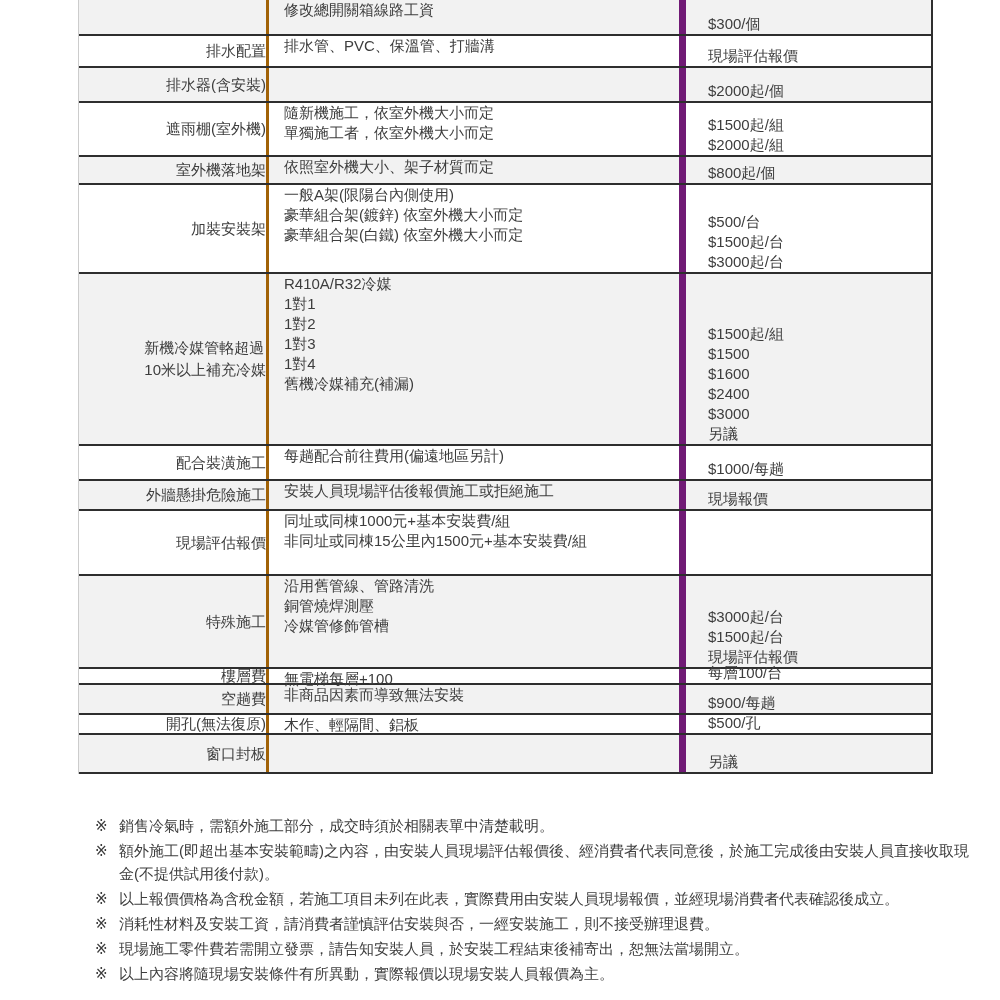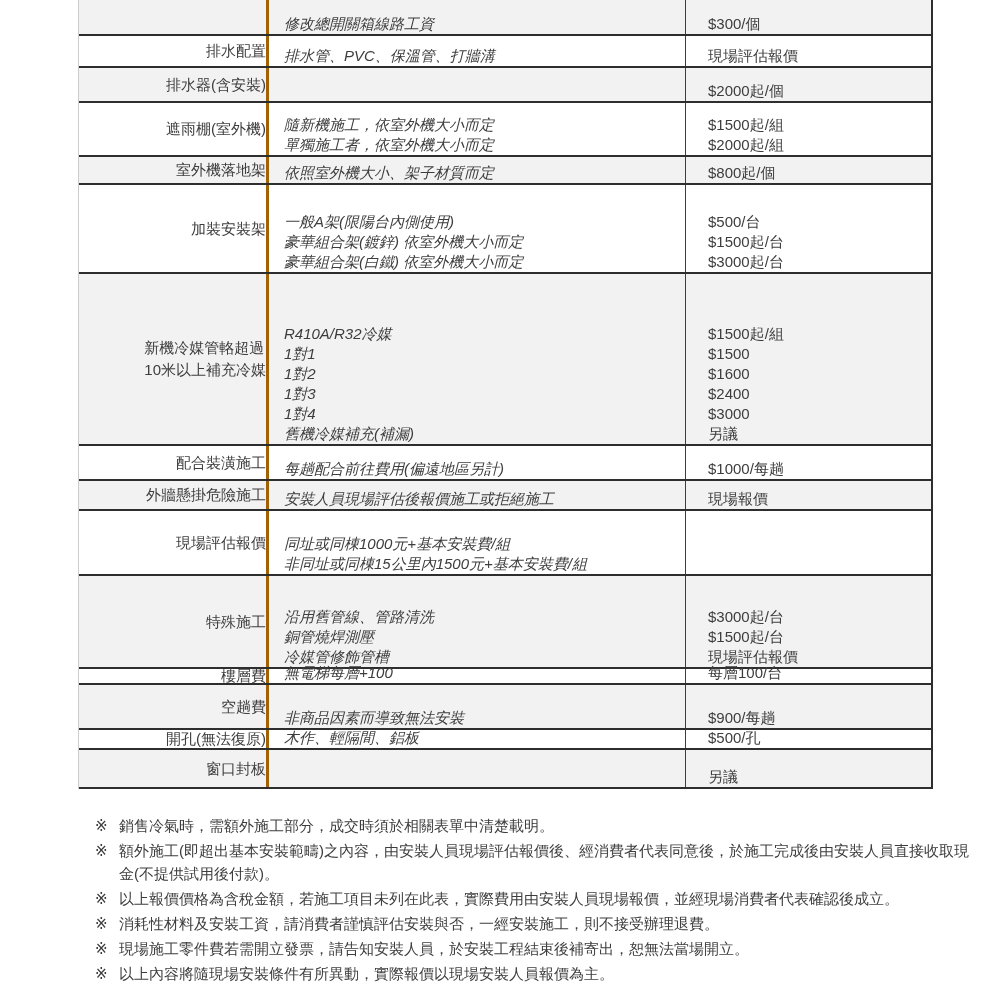--- a/index.html
+++ b/index.html
@@ -45,25 +45,24 @@
     border-right: 3px solid #a16207;
     box-sizing: border-box;
     line-height: 22px;
   }
   .c1 .label-block { text-align: left; }
   .c2 {
     width: 417px;
     flex-shrink: 0;
     display: flex;
     flex-direction: column;
-    justify-content: flex-end;
+    justify-content: flex-start;
     padding-left: 15px;
-    border-right: 1px solid #701a75;
+    border-right: 7px solid #701a75;
     box-sizing: border-box;
-    font-style: italic;
   }
   .c3 {
     flex: 1;
     display: flex;
     flex-direction: column;
     justify-content: flex-end;
     padding-left: 22px;
     box-sizing: border-box;
   }
   .line { white-space: nowrap; line-height: 20px; }
@@ -253,21 +252,21 @@
       <div>樓層費</div>
     </div>
     <div class="c2">
       <div class="line">無電梯每層+100</div>
     </div>
     <div class="c3">
       <div class="line">每層100/台</div>
     </div>
   </div>
 
-  <div class="row shaded" style="height:45px">
+  <div class="row shaded" style="height:30px">
     <div class="c1">
       <div>空趟費</div>
     </div>
     <div class="c2">
       <div class="line">非商品因素而導致無法安裝</div>
     </div>
     <div class="c3">
       <div class="line">$900/每趟</div>
     </div>
   </div>

